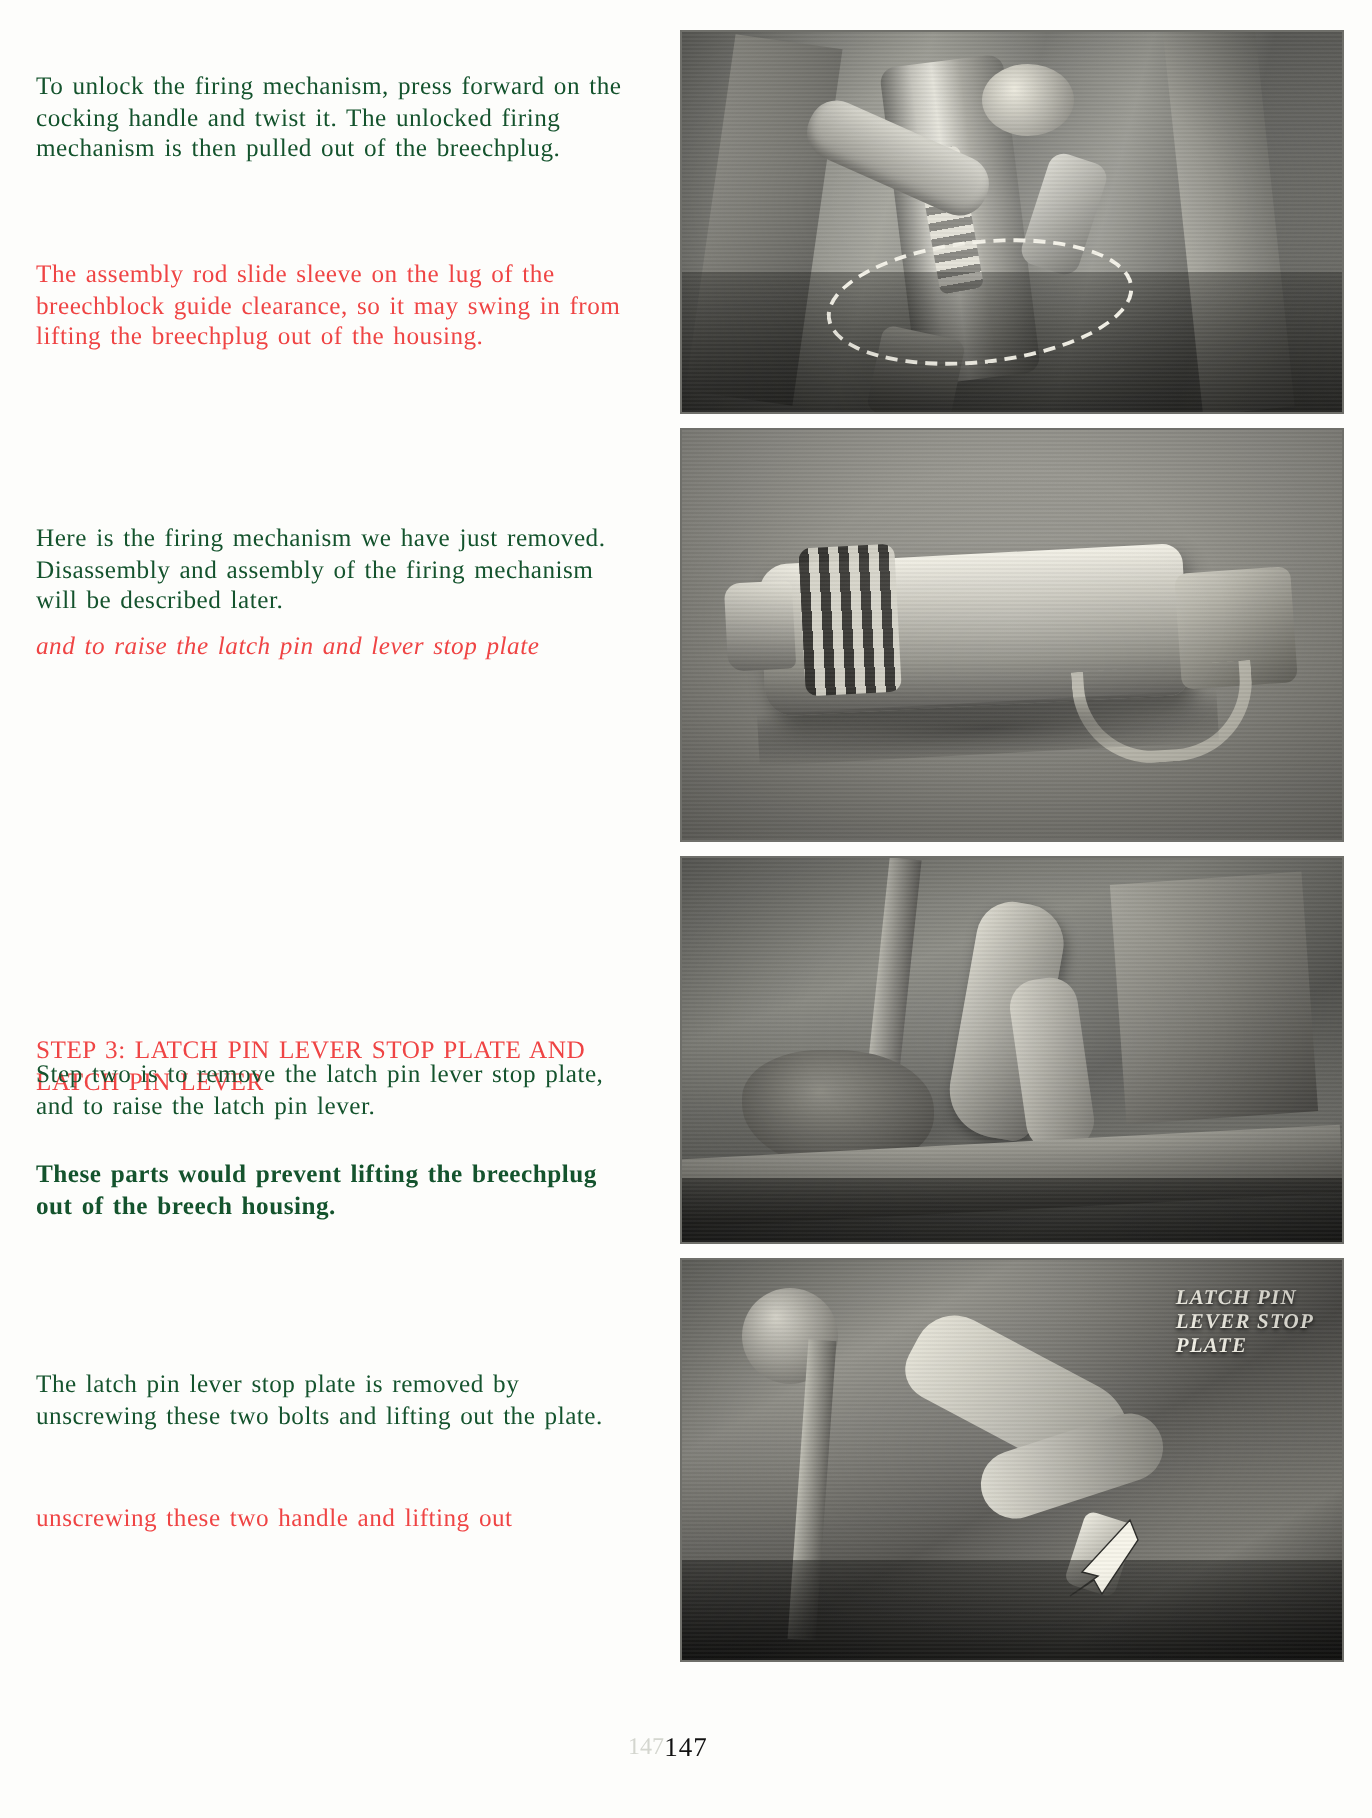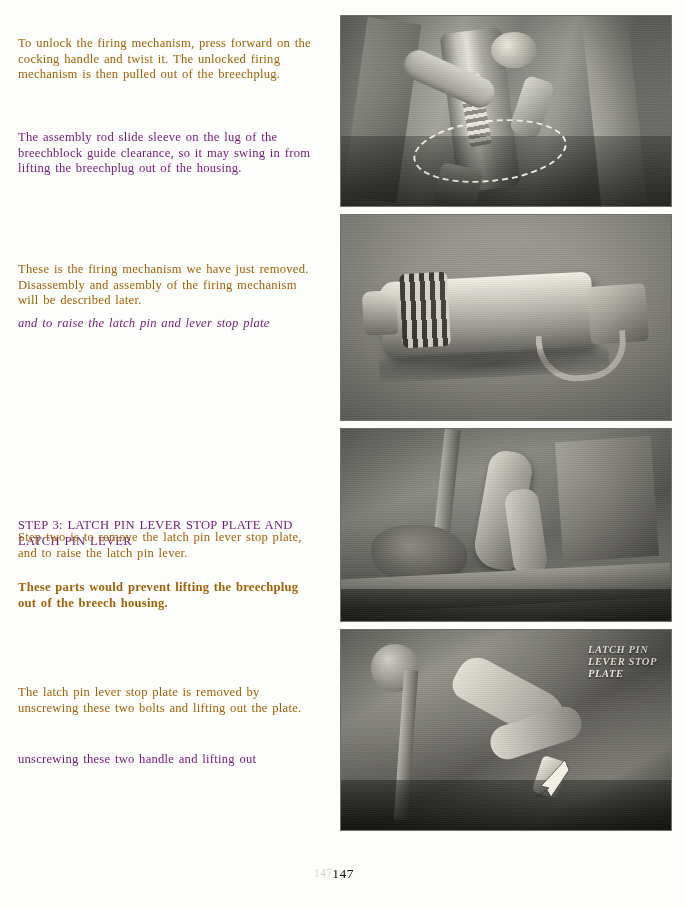--- a/index.html
+++ b/index.html
@@ -29,27 +29,27 @@
     top: 22px;
     width: 300px;
     height: 820px;
   }
   .para {
     position: absolute;
     width: 300px;
     font-size: 12.6px;
     line-height: 15.6px;
     letter-spacing: 0.25px;
-    color: #a16207;
+    color: #14532d;
     font-family: "Liberation Serif", serif;
     text-align: left;
     word-spacing: 1.2px;
   }
   .para.ghost {
-    color: #701a75;
+    color: #ef4444;
     font-style: normal;
   }
   .heading {
     position: absolute;
     width: 310px;
     font-size: 12.9px;
     line-height: 15.8px;
     letter-spacing: 0.3px;
     color: #14120e;
     word-spacing: 1.5px;
@@ -367,21 +367,21 @@
 <body>
 
 <div class="page">
 
   <div class="text-col">
 
     <div class="para" id="p1">To unlock the firing mechanism, press forward on the cocking handle and twist it. The unlocked firing mechanism is then pulled out of the breechplug.</div>
 
     <div class="para ghost" id="ghost1">The assembly rod slide sleeve on the lug of the breechblock guide clearance, so it may swing in from lifting the breechplug out of the housing.</div>
 
-    <div class="para" id="p2">These is the firing mechanism we have just removed.  Disassembly and assembly of the firing mechanism will be described later.</div>
+    <div class="para" id="p2">Here is the firing mechanism we have just removed.  Disassembly and assembly of the firing mechanism will be described later.</div>
 
     <div class="para ghost" id="ghost2">and to raise the latch pin and lever stop plate</div>
 
 
     <div class="para ghost" id="ghost3">STEP 3: LATCH PIN LEVER STOP PLATE AND LATCH PIN LEVER</div>
 
     <div class="para" id="p3">Step two is to remove the latch pin lever stop plate, and to raise the latch pin lever.</div>
 
     <div class="para" id="p4">These parts would prevent lifting the breechplug out of the breech housing.</div>
 

